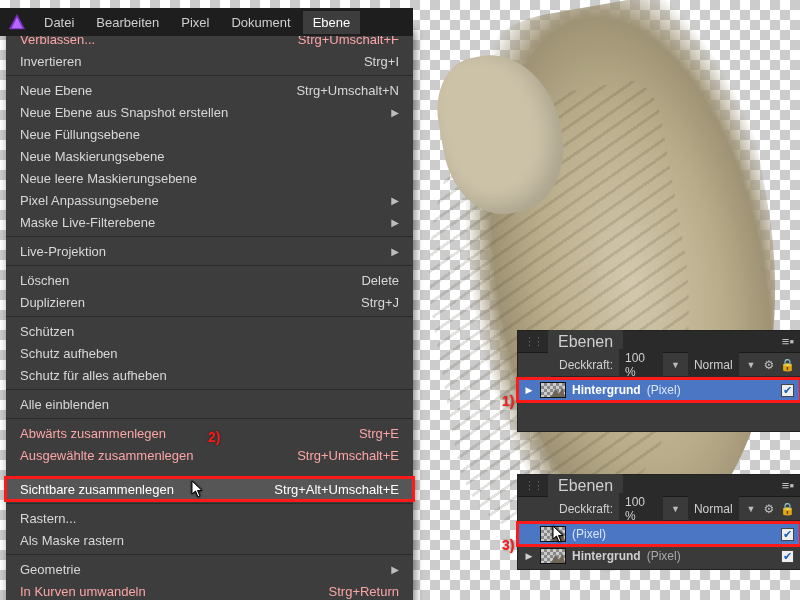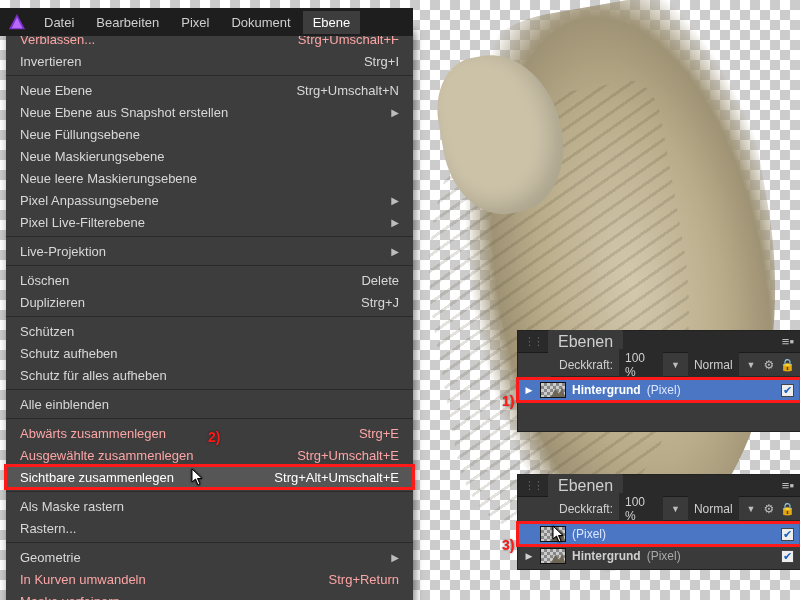--- a/index.html
+++ b/index.html
@@ -41,21 +41,21 @@
 
 .menu { position:absolute; left:6px; top:28px; width:407px;
   background:#3d3d3d; color:#d8d8d8; font-size:13px;
   box-shadow:2px 2px 8px rgba(0,0,0,.5); z-index:4; padding-bottom:2px; }
 .menu .row { display:flex; align-items:center; height:22px;
   padding:0 14px; position:relative; cursor:pointer; }
 .menu .row.dim { color:#fca5a5; }
 .menu .row .shortcut { margin-left:auto; padding-left:20px; }
 .menu .row .sub { margin-left:auto; font-size:10px; color:#bdbdbd; }
 .menu .row.hi { background:#565656; color:#fff;
-  outline:3px solid #ff1a1a; outline-offset:-1px; }
+  outline:3px solid #ff1a1a; outline-offset:-1px;margin-top:12px; }
 .menu .sep { height:1px; margin:3px 0; background:#2a2a2a; }
 .menu .cursor { position:absolute; left:185px; top:2px; pointer-events:none; }
 .menu .cursor svg { filter:drop-shadow(0 0 1px #000); }
 
 
 .anno { position:absolute; color:#ff1a1a; font-weight:bold; font-size:14px;
   z-index:10; pointer-events:none; text-shadow:0 0 2px rgba(0,0,0,.6); }
 
 
 .panel { position:absolute; width:282px; background:#3a3a3a; color:#cfcfcf;
@@ -146,21 +146,21 @@
       <span>Neue Maskierungsebene</span>
     </div>
     <div class="row">
       <span>Neue leere Maskierungsebene</span>
     </div>
     <div class="row">
       <span>Pixel Anpassungsebene</span>
       <span class="sub">▶</span>
     </div>
     <div class="row">
-      <span>Pixel Live-Filterebene</span>
+      <span>Maske Live-Filterebene</span>
       <span class="sub">▶</span>
     </div>
     <div class="sep"></div>
     <div class="row">
       <span>Live-Projektion</span>
       <span class="sub">▶</span>
     </div>
     <div class="sep"></div>
     <div class="row">
       <span>Löschen</span>
@@ -195,24 +195,24 @@
     </div>
     <div class="row hi">
       <span>Sichtbare zusammenlegen</span>
       <span class="shortcut">Strg+Alt+Umschalt+E</span>
       <span class="cursor"><svg width="14" height="18" viewBox="0 0 14 18">
           <path d="M1 1 L1 14 L4.5 11 L7 17 L9 16 L6.5 10.5 L11 10.5 Z" fill="#fff" stroke="#000" stroke-width="1"></path>
         </svg></span>
     </div>
     <div class="sep"></div>
     <div class="row">
+      <span>Rastern...</span>
+    </div>
+    <div class="row">
       <span>Als Maske rastern</span>
-    </div>
-    <div class="row">
-      <span>Rastern...</span>
     </div>
     <div class="sep"></div>
     <div class="row">
       <span>Geometrie</span>
       <span class="sub">▶</span>
     </div>
     <div class="row dim">
       <span>In Kurven umwandeln</span>
       <span class="shortcut">Strg+Return</span>
     </div>

